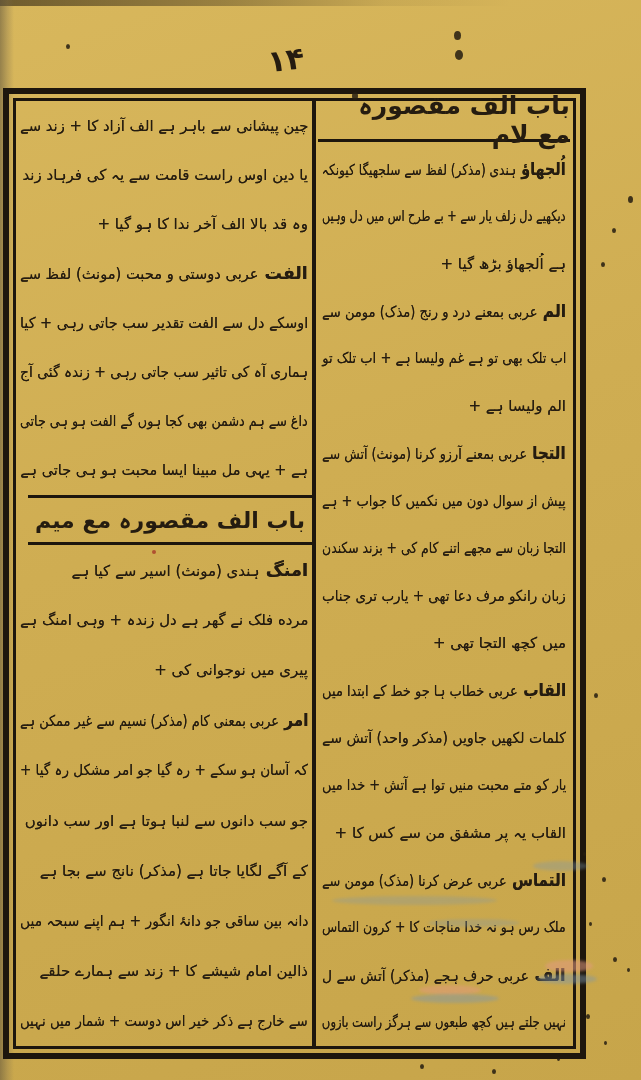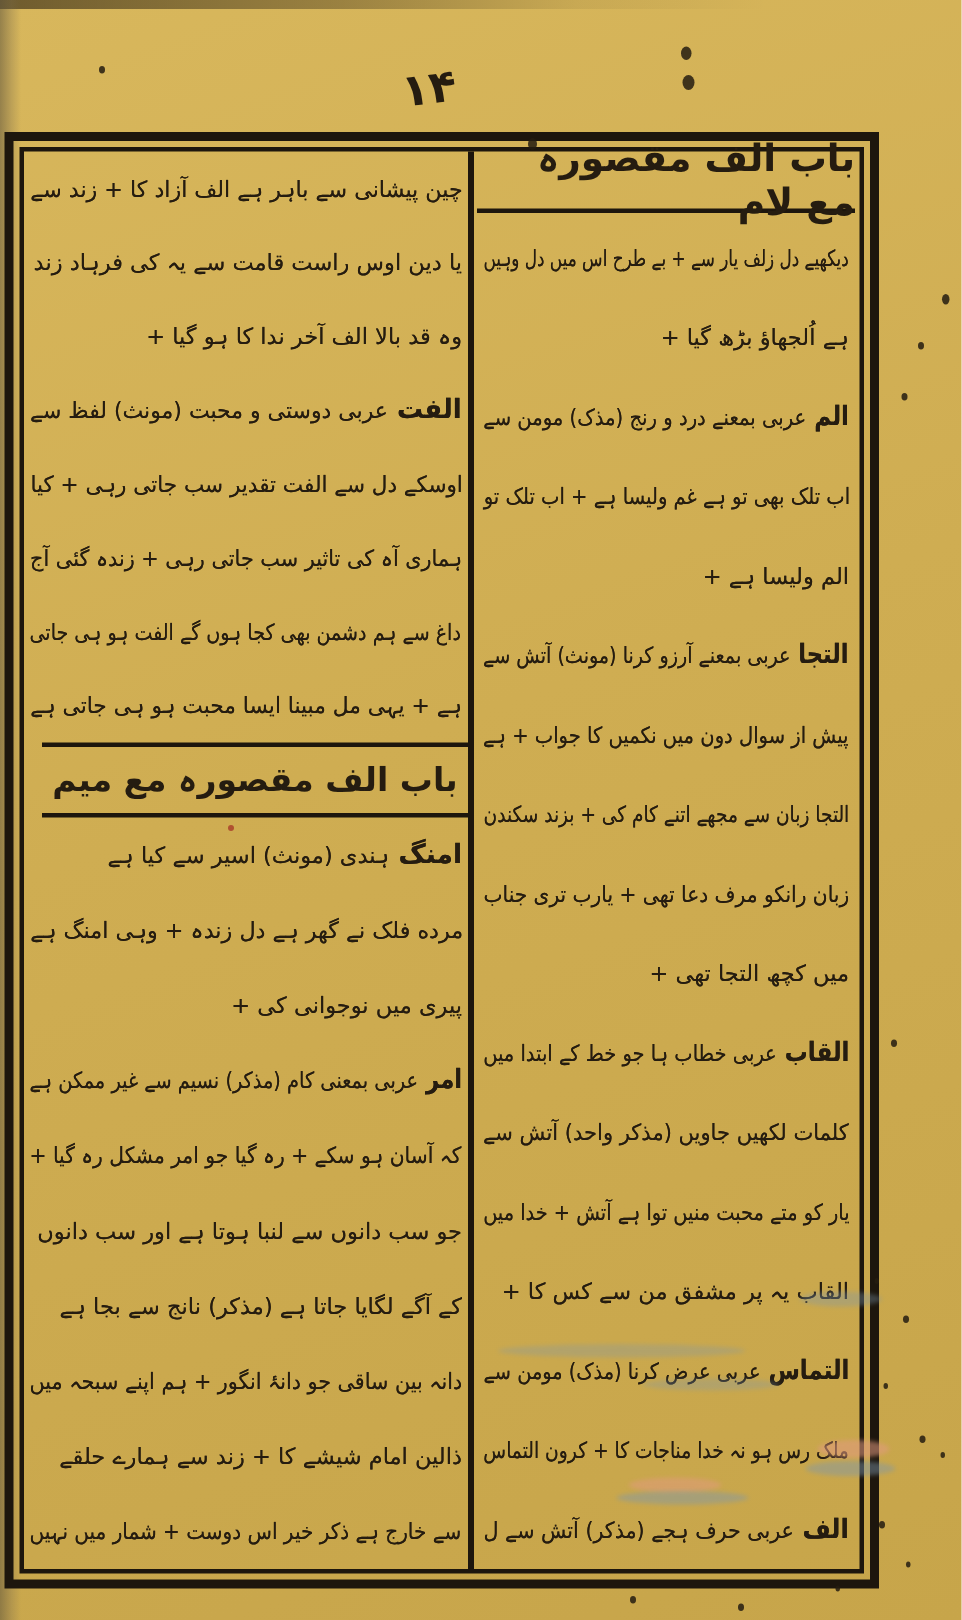--- a/index.html
+++ b/index.html
@@ -66,20 +66,23 @@
   <div class="frame-outer">
     <div class="frame-inner">
       <div class="content">
 
         <div class="col-divider" style="left:296px;"></div>
 
         <div class="column" style="left:302px;width:252px;">
           <div class="col-header right-col-header">باب الف مقصورہ مع لام</div>
           <div class="lines" style="position:absolute;top:44px;bottom:0;left:0;right:0;">
               <div class="tline">
+                <span class="ltext" style="transform: scaleX(0.811);"><b class="hw">اُلجھاؤ </b>ہندی (مذکر) لفظ سے سلجھیگا کیونکہ</span>
+              </div>
+              <div class="tline">
                 <span class="ltext" style="transform: scaleX(0.748);">دیکھیے دل زلف یار سے + بے طرح اس میں دل وہیں</span>
               </div>
               <div class="tline">
                 <span class="ltext">ہے اُلجھاؤ بڑھ گیا +</span>
               </div>
               <div class="tline">
                 <span class="ltext" style="transform: scaleX(0.871);"><b class="hw">الم </b>عربی بمعنے درد و رنج (مذک) مومن سے</span>
               </div>
               <div class="tline">
                 <span class="ltext" style="transform: scaleX(0.868);">اب تلک بھی تو ہے غم ولیسا ہے + اب تلک تو</span>
@@ -115,20 +118,23 @@
                 <span class="ltext">القاب یہ پر مشفق من سے کس کا +</span>
               </div>
               <div class="tline">
                 <span class="ltext" style="transform: scaleX(0.859);"><b class="hw">التماس </b>عربی عرض کرنا (مذک) مومن سے</span>
               </div>
               <div class="tline">
                 <span class="ltext" style="transform: scaleX(0.83);">ملک رس ہو نہ خدا مناجات کا + کرون التماس</span>
               </div>
               <div class="tline">
                 <span class="ltext" style="transform: scaleX(0.917);"><b class="hw">الف </b>عربی حرف ہجے (مذکر) آتش سے ل</span>
+              </div>
+              <div class="tline">
+                <span class="ltext" style="transform: scaleX(0.775);">نہیں جلتے ہیں کچھ طبعوں سے ہرگز راست بازوں</span>
               </div>
             </div>
         </div>
 
         <div class="column" style="left:0;width:296px;">
           <div class="lines" style="position:absolute;top:0;height:394px;left:0;right:0;">
               <div class="tline">
                 <span class="ltext" style="transform: scaleX(0.986);">چین پیشانی سے باہر ہے الف آزاد کا + زند سے</span>
               </div>
               <div class="tline">

